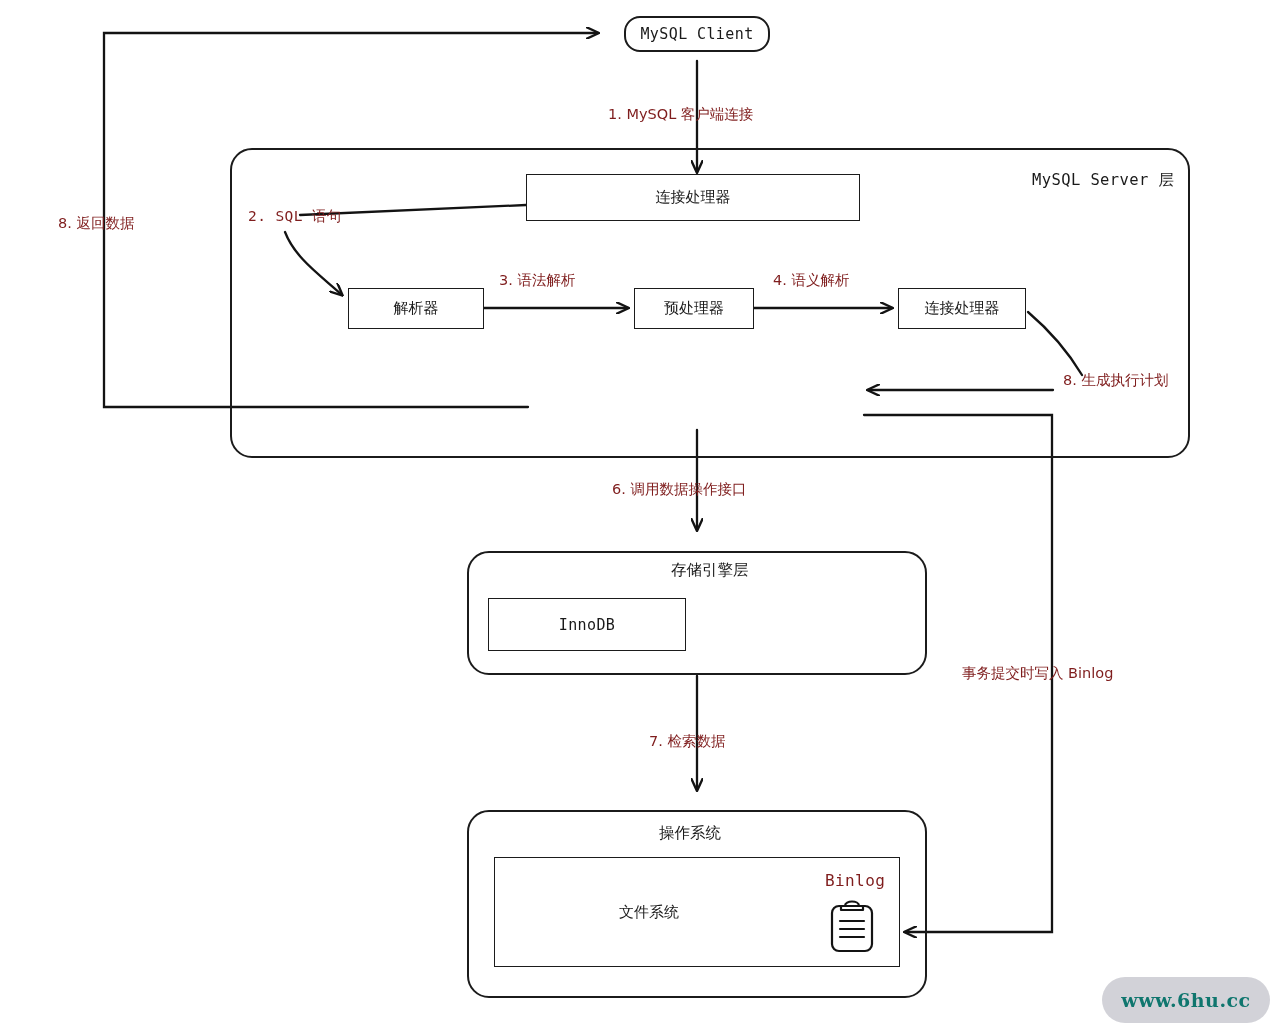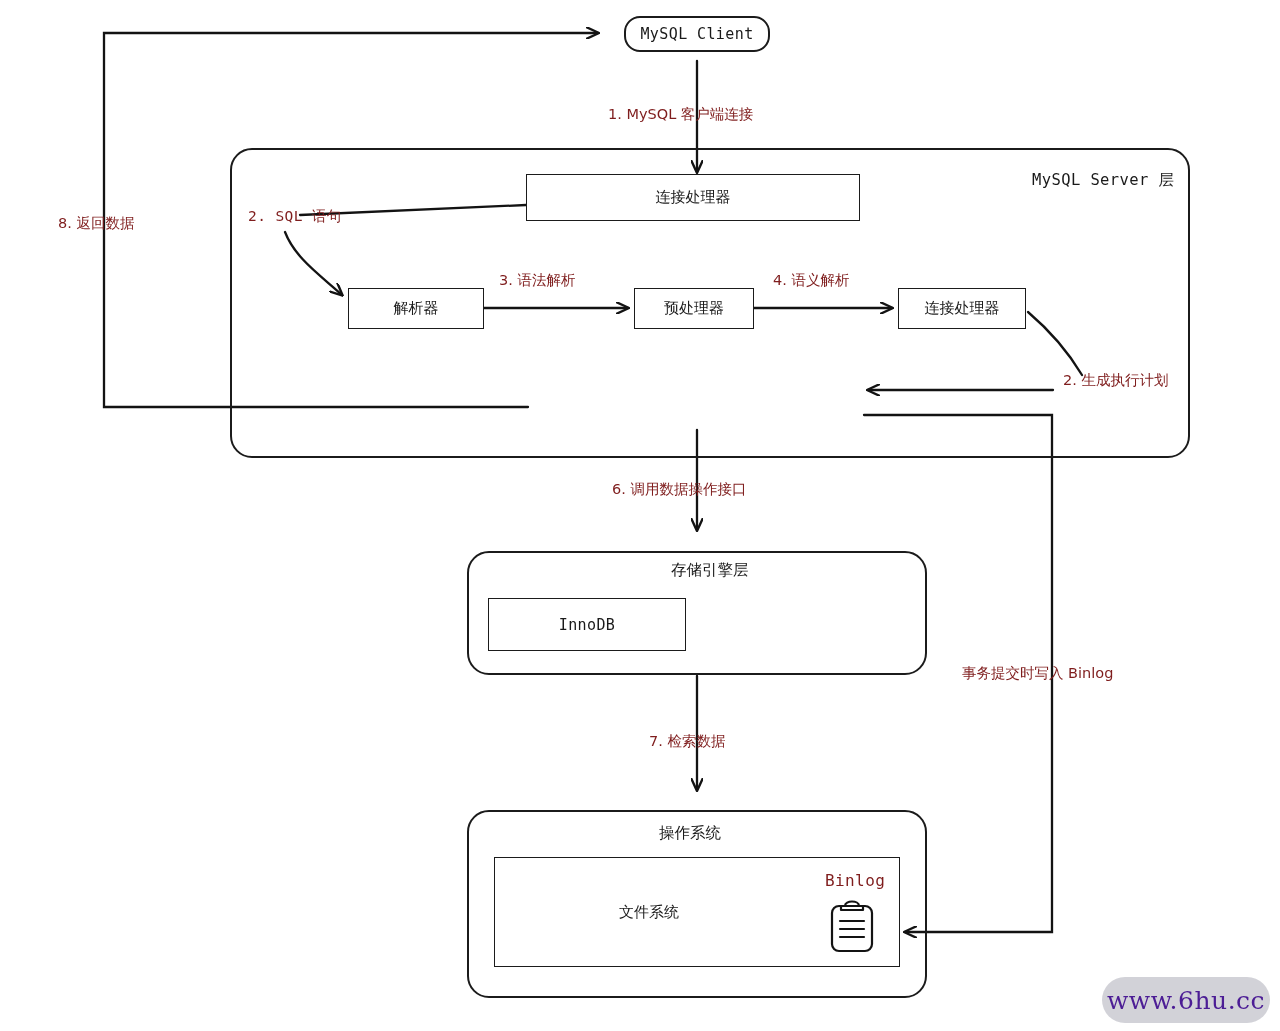--- a/index.html
+++ b/index.html
@@ -14,21 +14,21 @@
   .biground{border:2.2px solid #1b1b1b;border-radius:22px;background:transparent;}
   .lbl{position:absolute;white-space:nowrap;color:#7f1d1d;}
   .cn{font-family:"DejaVu Sans","Liberation Sans",sans-serif;font-size:15px;}
   .mono{font-family:"DejaVu Sans Mono","Liberation Mono",monospace;font-size:15px;
         letter-spacing:.4px;}
   .step{font-size:14.5px;}
   .ctitle{position:absolute;font-size:15.5px;white-space:nowrap;}
   .watermark{position:absolute;right:10px;bottom:8px;width:168px;height:46px;
       background:#d2d2d8;border-radius:23px;display:flex;align-items:center;
       justify-content:center;}
-  .watermark span{color:#4c1d95;font-weight:normal;font-size:25px;
+  .watermark span{color:#0f766e;font-weight:bold;font-size:19px;
       font-family:"DejaVu Serif","Liberation Serif",serif;letter-spacing:.5px;}
   .clip{position:absolute;}
 </style>
 </head>
 <body>
 
 <div id="stage">
 
   <svg id="wires" viewBox="0 0 1280 1031">
     <defs>
@@ -114,21 +114,21 @@
   </div>
 
   <div class="lbl step cn" style="left:608px;top:105px;">1. MySQL 客户端连接</div>
 
   <div class="lbl step mono" style="left:248px;top:207px;">2. SQL 语句</div>
 
   <div class="lbl step cn" style="left:499px;top:271px;">3. 语法解析</div>
 
   <div class="lbl step cn" style="left:773px;top:271px;">4. 语义解析</div>
 
-  <div class="lbl step cn" style="left:1063px;top:371px;">2. 生成执行计划</div>
+  <div class="lbl step cn" style="left:1063px;top:371px;">8. 生成执行计划</div>
 
   <div class="lbl step cn" style="left:612px;top:480px;">6. 调用数据操作接口</div>
 
   <div class="lbl step cn" style="left:649px;top:732px;">7. 检索数据</div>
 
   <div class="lbl step cn" style="left:58px;top:214px;">8. 返回数据</div>
 
   <div class="lbl step cn" style="left:962px;top:664px;">事务提交时写入 Binlog</div>
 
   <div class="watermark">

